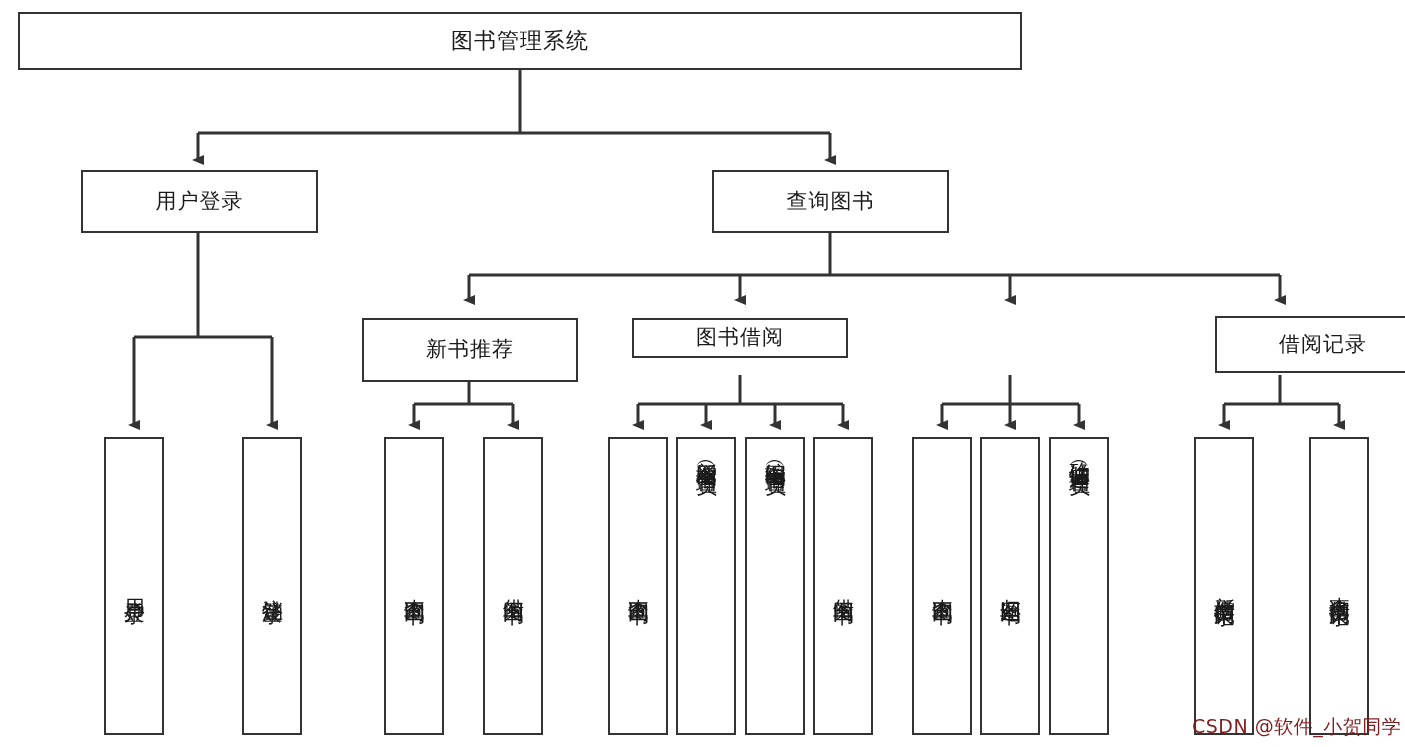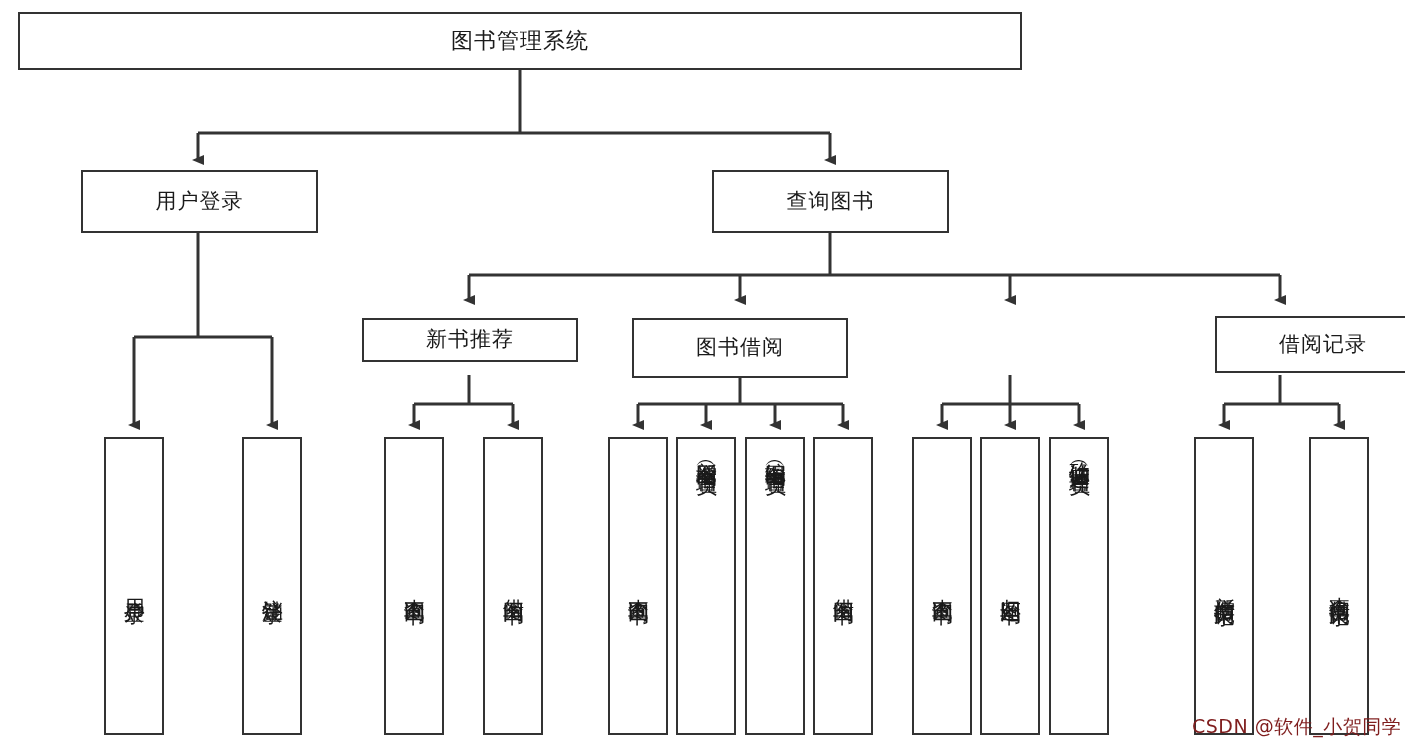--- a/index.html
+++ b/index.html
@@ -132,24 +132,24 @@
     <span class="node-label">图书管理系统</span>
   </div>
 
   <div class="node node-h" style="left:81px; top:170px; width:237px; height:63px;">
     <span class="node-label">用户登录</span>
   </div>
   <div class="node node-h" style="left:712px; top:170px; width:237px; height:63px;">
     <span class="node-label">查询图书</span>
   </div>
 
-  <div class="node node-h" style="left:362px; top:318px; width:216px; height:44px;">
+  <div class="node node-h" style="left:362px; top:318px; width:216px; height:64px;">
     <span class="node-label">新书推荐</span>
   </div>
-  <div class="node node-h" style="left:632px; top:318px; width:216px; height:60px;">
+  <div class="node node-h" style="left:632px; top:318px; width:216px; height:40px;">
     <span class="node-label">图书借阅</span>
   </div>
   <div class="node node-h" style="left:1172px; top:316px; width:216px; height:57px;margin-left:43px;">
     <span class="node-label">借阅记录</span>
   </div>
 
   <div class="node node-v center-text" style="left:104px; top:437px; width:60px; height:298px;">
     <span class="node-label">用户登录</span>
   </div>
   <div class="node node-v center-text" style="left:242px; top:437px; width:60px; height:298px;">

